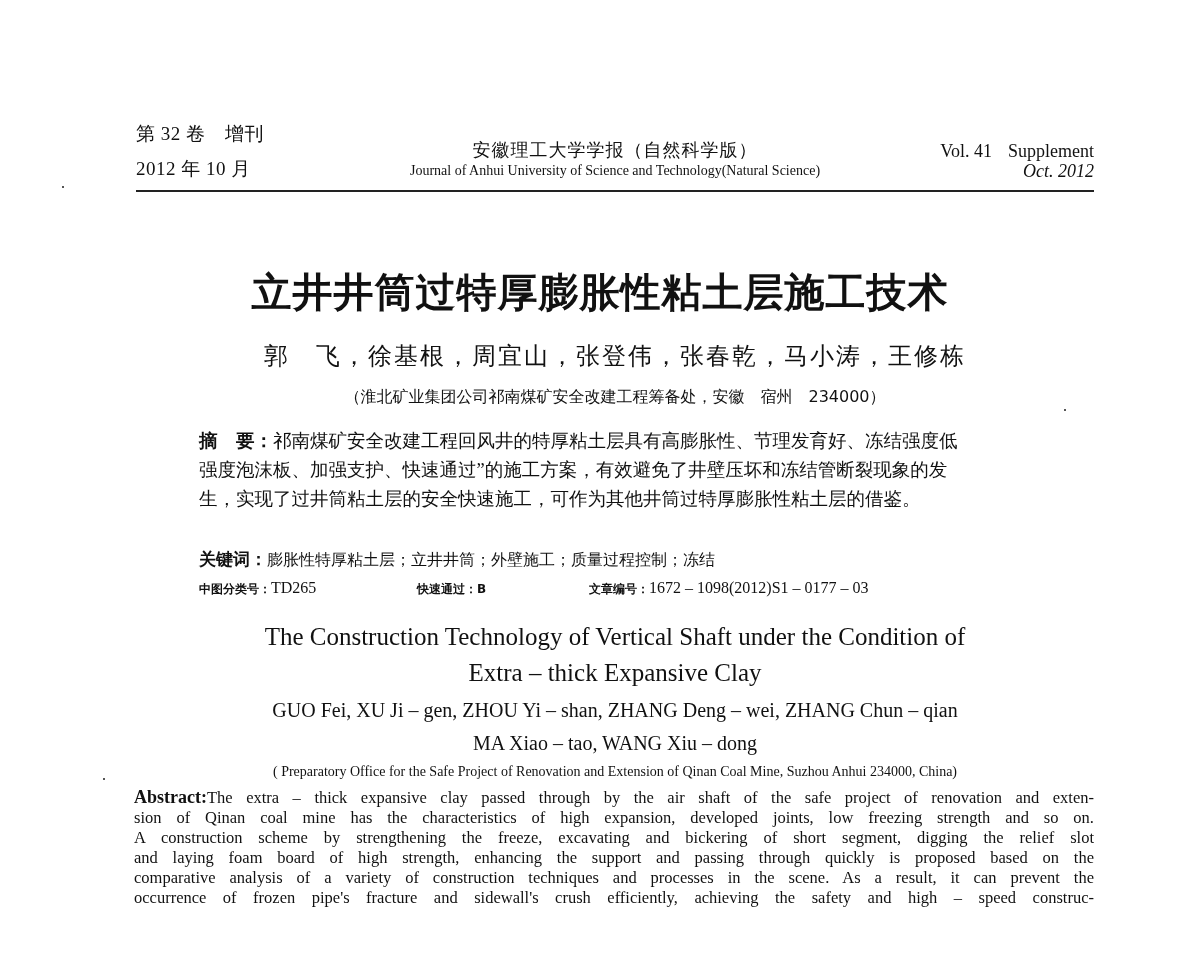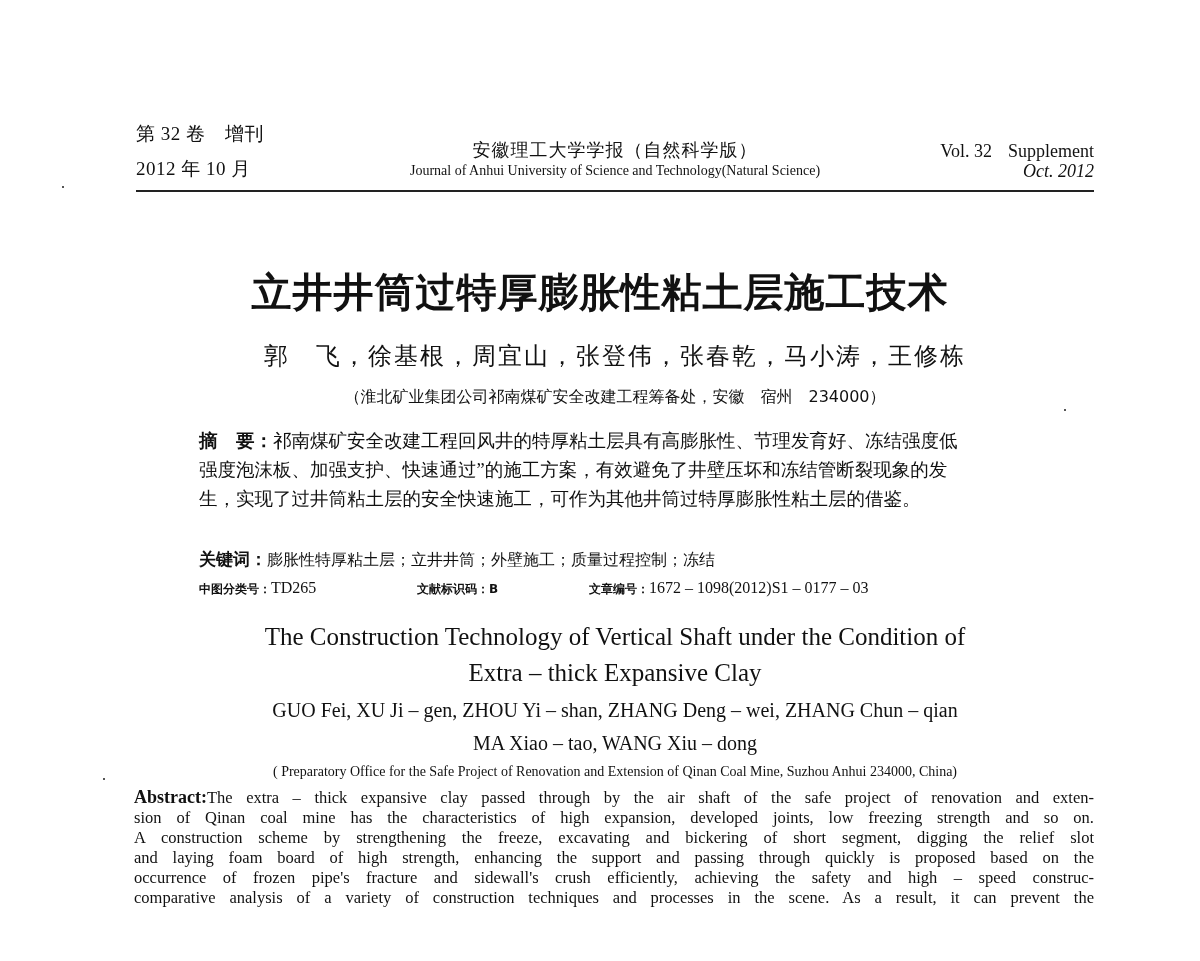--- a/index.html
+++ b/index.html
@@ -126,21 +126,21 @@
     }
   </style>
 </head>
 <body>
 
 <div class="abs hdr-left-1">第 32 卷　增刊</div>
 <div class="abs hdr-left-2">2012 年 10 月</div>
 <div class="abs hdr-center-1">安徽理工大学学报（自然科学版）</div>
 <div class="abs hdr-center-2">Journal of Anhui University of Science and Technology(Natural Science)</div>
 <div class="abs hdr-right-1">
-  <span class="vol">Vol. 32</span><span>Supplement</span>
+  <span class="vol">Vol. 41</span><span>Supplement</span>
 </div>
 <div class="abs hdr-right-2">Oct. 2012</div>
 <div class="abs hdr-rule"></div>
 
 <div class="abs dot" style="left:62px;top:186px;"></div>
 <div class="abs dot" style="left:1064px;top:409px;"></div>
 <div class="abs dot" style="left:103px;top:778px;"></div>
 
 <div class="abs title-cn">立井井筒过特厚膨胀性粘土层施工技术</div>
 <div class="abs authors-cn">郭　飞，徐基根，周宜山，张登伟，张春乾，马小涛，王修栋</div>
@@ -150,29 +150,29 @@
   <span class="line"><span class="label-bold">摘　要：</span><span>祁南煤矿安全改建工程回风井的特厚粘土层具有高膨胀性、节理发育好、冻结强度低</span></span>
   <span class="line">强度泡沫板、加强支护、快速通过”的施工方案，有效避免了井壁压坏和冻结管断裂现象的发</span>
   <span class="line">生，实现了过井筒粘土层的安全快速施工，可作为其他井筒过特厚膨胀性粘土层的借鉴。</span>
 </div>
 
 <div class="abs kw-row">
   <span class="label-bold">关键词：</span><span>膨胀性特厚粘土层；立井井筒；外壁施工；质量过程控制；冻结</span>
 </div>
 
 <div class="abs class-row">
-  <span class="seg seg1"><span class="label-bold">中图分类号：</span><span>TD265</span></span><span class="seg seg2"><span class="label-bold">文献标识码：</span><span class="label-bold">B</span></span><span class="seg"><span class="label-bold">文章编号：</span><span>1672 – 1098(2012)S1 – 0177 – 03</span></span>
+  <span class="seg seg1"><span class="label-bold">中图分类号：</span><span>TD265</span></span><span class="seg seg2"><span class="label-bold">快速通过：</span><span class="label-bold">B</span></span><span class="seg"><span class="label-bold">文章编号：</span><span>1672 – 1098(2012)S1 – 0177 – 03</span></span>
 </div>
 
 <div class="abs title-en title-en-1">The Construction Technology of Vertical Shaft under the Condition of</div>
 <div class="abs title-en title-en-2">Extra – thick Expansive Clay</div>
 <div class="abs authors-en authors-en-1">GUO Fei, XU Ji – gen, ZHOU Yi – shan, ZHANG Deng – wei, ZHANG Chun – qian</div>
 <div class="abs authors-en authors-en-2">MA Xiao – tao, WANG Xiu – dong</div>
 <div class="abs affil-en">( Preparatory Office for the Safe Project of Renovation and Extension of Qinan Coal Mine, Suzhou Anhui 234000, China)</div>
 
 <div class="abs en-abs">
   <span class="line"><span class="label-en">Abstract:</span><span>The extra – thick expansive clay passed through by the air shaft of the safe project of renovation and exten-</span></span>
   <span class="line">sion of Qinan coal mine has the characteristics of high expansion, developed joints, low freezing strength and so on.</span>
   <span class="line">A construction scheme by strengthening the freeze, excavating and bickering of short segment, digging the relief slot</span>
   <span class="line">and laying foam board of high strength, enhancing the support and passing through quickly is proposed based on the</span>
+  <span class="line">comparative analysis of a variety of construction techniques and processes in the scene. As a result, it can prevent the</span>
   <span class="line">occurrence of frozen pipe's fracture and sidewall's crush efficiently, achieving the safety and high – speed construc-</span>
-  <span class="line">comparative analysis of a variety of construction techniques and processes in the scene. As a result, it can prevent the</span>
 </div>
 
 </body></html>

